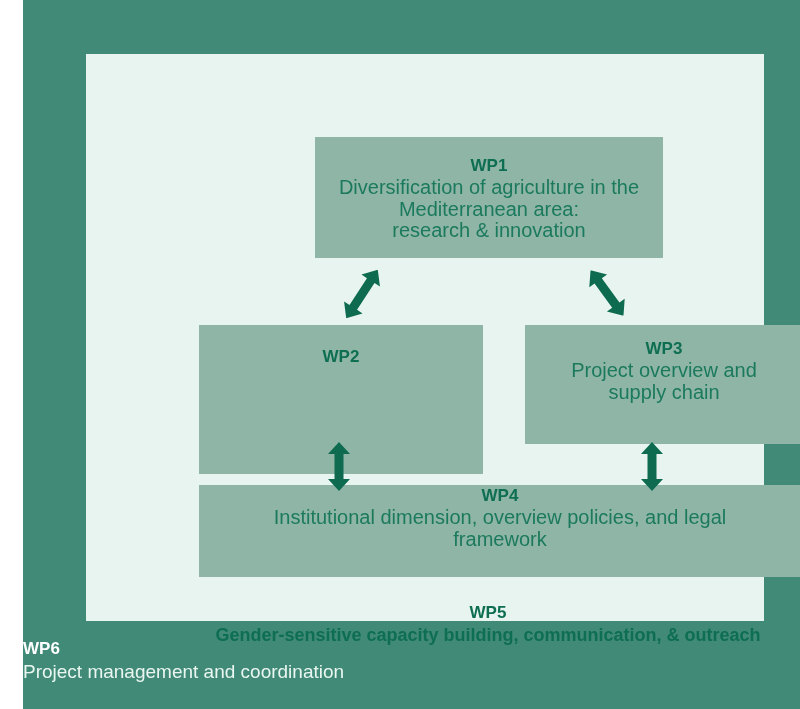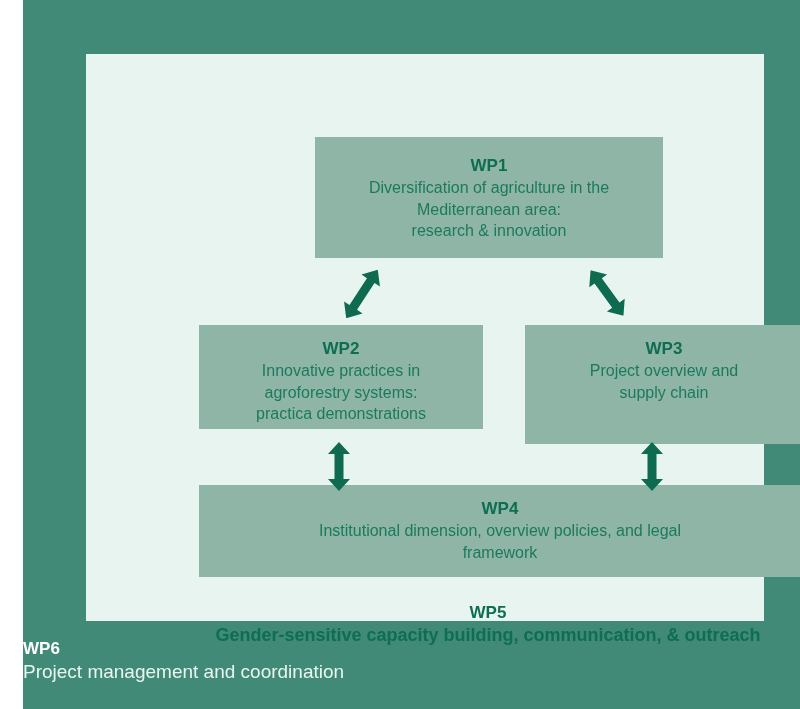--- a/index.html
+++ b/index.html
@@ -29,29 +29,29 @@
     text-align: center;
     box-sizing: border-box;
   }
   .box-title {
     font-size: 17px;
     font-weight: bold;
     color: #0E6E52;
     line-height: 22px;
   }
   .box-text {
-    font-size: 16px;
+    font-size: 20px;
     color: #1B7A5D;
     line-height: 21.5px;
     white-space: pre-line;
   }
   #wp1-box { left: 229px; top: 83px;  width: 348px; height: 121px; padding-top: 18px; }
-  #wp2-box { left: 113px; top: 271px; width: 284px; height: 104px; padding-top: 13px; }
+  #wp2-box { left: 113px; top: 271px; width: 284px; height: 149px; padding-top: 21px; }
   #wp3-box { left: 439px; top: 271px; width: 278px; height: 119px; padding-top: 13px; }
-  #wp4-box { left: 113px; top: 431px; width: 602px; height: 92px;  padding-top: 13px; }
+  #wp4-box { left: 113px; top: 431px; width: 602px; height: 92px;  }
 
   .arrow {
     position: absolute;
     fill: #0E6B50;
   }
   #arrow-wp1-wp2 { left: 264px; top: 211px; width: 24px; height: 58px; transform: rotate(33deg); }
   #arrow-wp1-wp3 { left: 509px; top: 211px; width: 24px; height: 56px; transform: rotate(-36deg); }
   #arrow-wp2-wp4 { left: 241px; top: 388px; width: 24px; height: 49px; }
   #arrow-wp3-wp4 { left: 554px; top: 388px; width: 24px; height: 49px; }
 
@@ -100,23 +100,20 @@
 
     <div class="wp-box" id="wp1-box">
       <div class="box-title">WP1</div>
       <div class="box-text">Diversification of agriculture in the
 Mediterranean area:
 research &amp; innovation</div>
     </div>
 
     <div class="wp-box" id="wp2-box">
       <div class="box-title">WP2</div>
-      <div class="box-text">Innovative practices in
-agroforestry systems:
-practica demonstrations</div>
     </div>
 
     <div class="wp-box" id="wp3-box">
       <div class="box-title">WP3</div>
       <div class="box-text">Project overview and
 supply chain</div>
     </div>
 
     <div class="wp-box" id="wp4-box">
       <div class="box-title">WP4</div>

